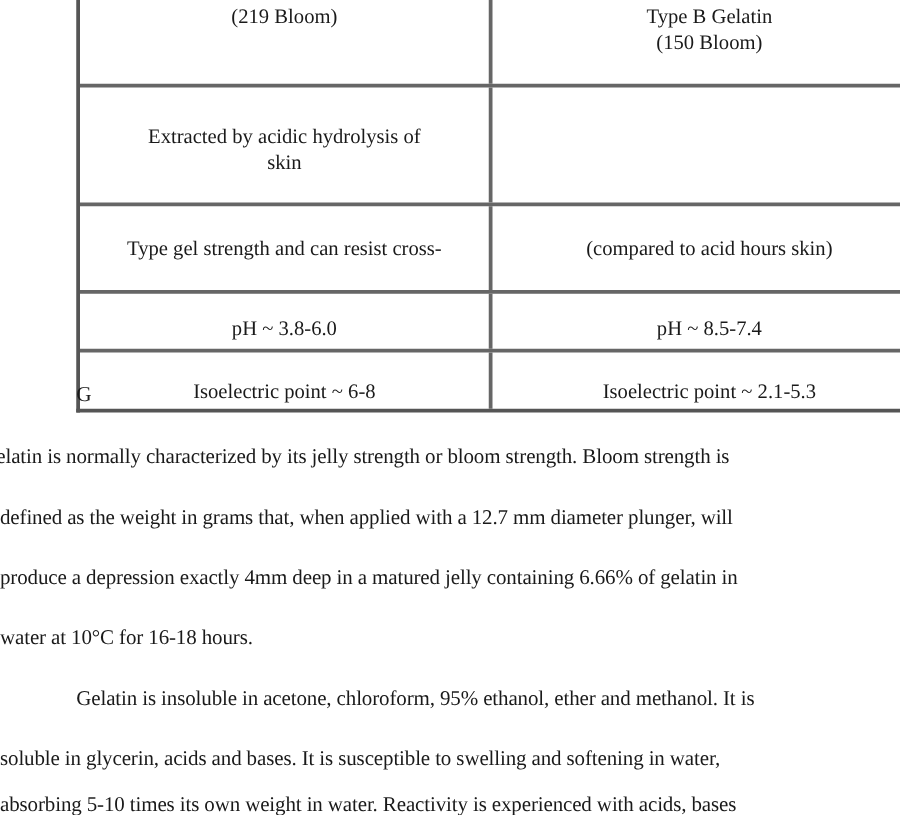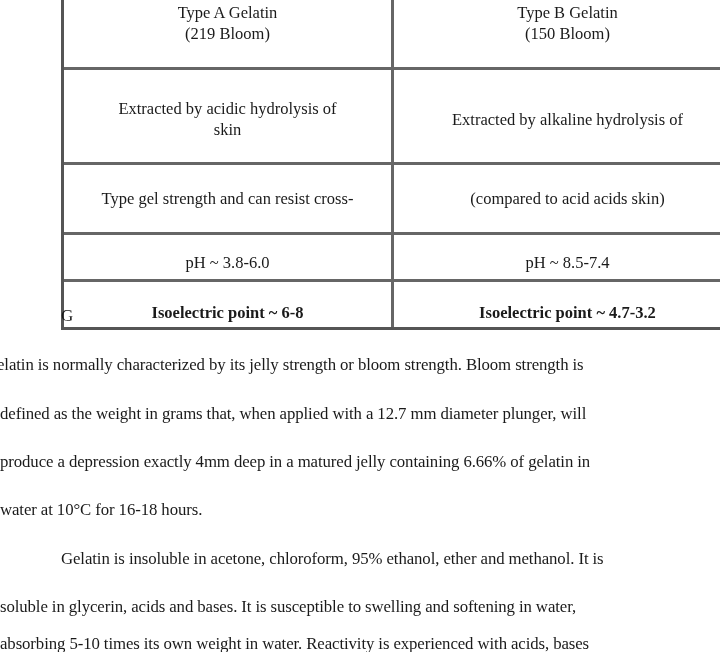--- a/index.html
+++ b/index.html
@@ -22,74 +22,72 @@
   .cell.a { width: 330px; border-right: 3px solid #666; }
   .cell.b { width: 347px; }
   .r0 { height: 70px; }
   .r0 .cell { justify-content: flex-start; padding-top: 5px; }
   .r1 { height: 92px; }
   .r1 .cell { padding-top: 6px; }
   .r2 { height: 67px; }
   .r3 { height: 44px; }
   .r3 .cell { padding-top: 10px; }
   .r4 { height: 45px; }
-  .r4 .cell { padding-top: 16px; font-weight: bold; }
+  .r4 .cell { padding-top: 16px; }
   .g-marker {
     position: absolute; left: 61px; top: 306px; font-size: 17px;
   }
   .para {
     position: absolute; left: 0; width: 740px; font-size: 16.8px;
     white-space: nowrap; letter-spacing: -0.1px;
   }
 </style>
 </head>
 <body>
 
 <div class="table">
   <div class="row first r0">
     <div class="cell a">
-      <span>Type A Gelatin</span>
       <span>(219 Bloom)</span>
     </div>
     <div class="cell b">
       <span>Type B Gelatin</span>
       <span>(150 Bloom)</span>
     </div>
   </div>
   <div class="row r1">
     <div class="cell a">
       <span>Extracted by acidic hydrolysis of</span>
       <span>skin</span>
     </div>
     <div class="cell b">
-      <span>Extracted by alkaline hydrolysis of</span>
     </div>
   </div>
   <div class="row r2">
     <div class="cell a">
       <span>Type gel strength and can resist cross-</span>
     </div>
     <div class="cell b">
-      <span>(compared to acid acids skin)</span>
+      <span>(compared to acid hours skin)</span>
     </div>
   </div>
   <div class="row r3">
     <div class="cell a">
       <span>pH ~ 3.8-6.0</span>
     </div>
     <div class="cell b">
       <span>pH ~ 8.5-7.4</span>
     </div>
   </div>
   <div class="row r4">
     <div class="cell a">
       <span>Isoelectric point ~ 6-8</span>
     </div>
     <div class="cell b">
-      <span>Isoelectric point ~ 4.7-3.2</span>
+      <span>Isoelectric point ~ 2.1-5.3</span>
     </div>
   </div>
 </div>
 
 <div class="g-marker">G</div>
 
 <div class="para" style="top:355px; left:-3px;">elatin is normally characterized by its jelly strength or bloom strength. Bloom strength is</div>
 <div class="para" style="top:404px;">defined as the weight in grams that, when applied with a 12.7 mm diameter plunger, will</div>
 <div class="para" style="top:452px;">produce a depression exactly 4mm deep in a matured jelly containing 6.66% of gelatin in</div>
 <div class="para" style="top:500px;">water at 10°C for 16-18 hours.</div>

